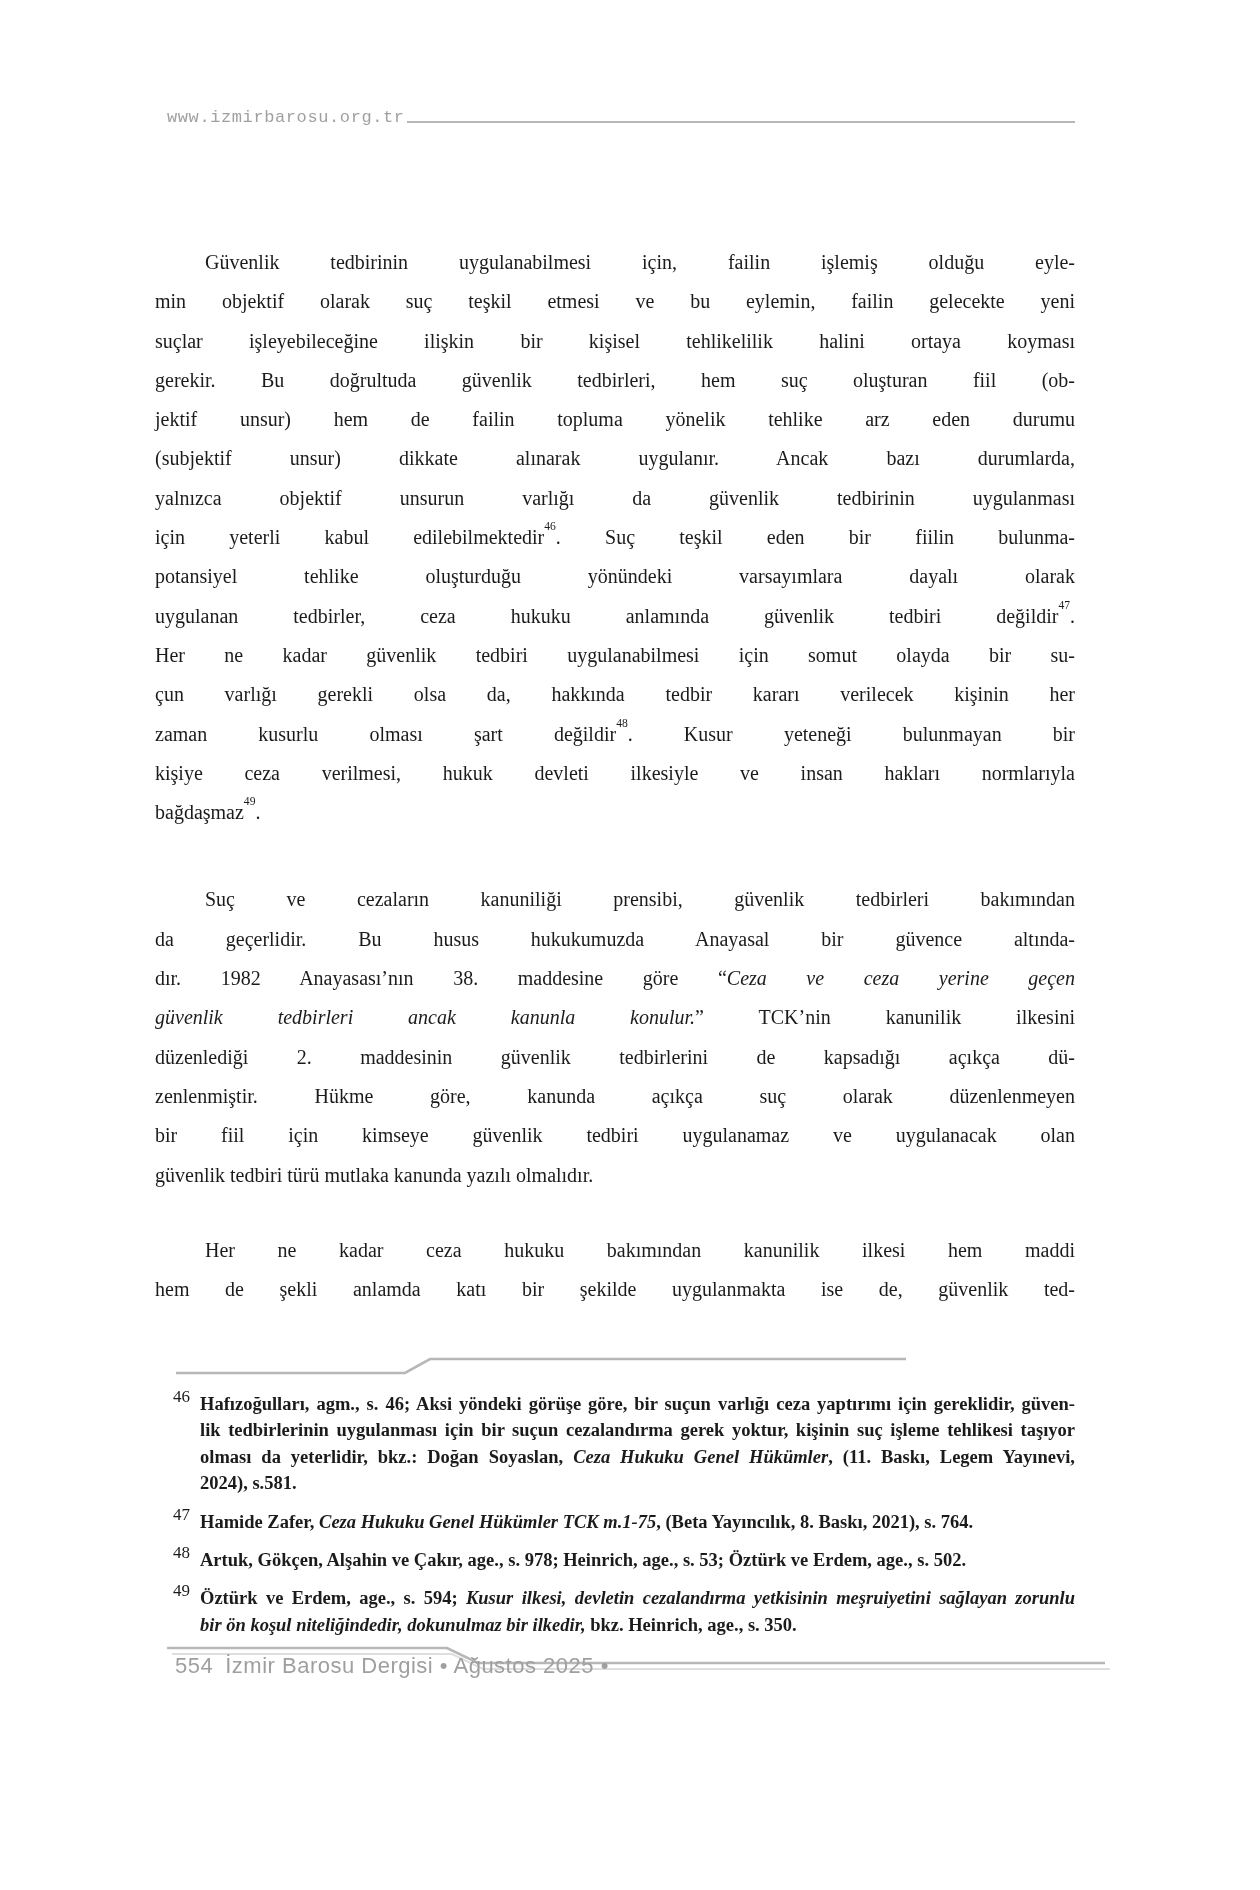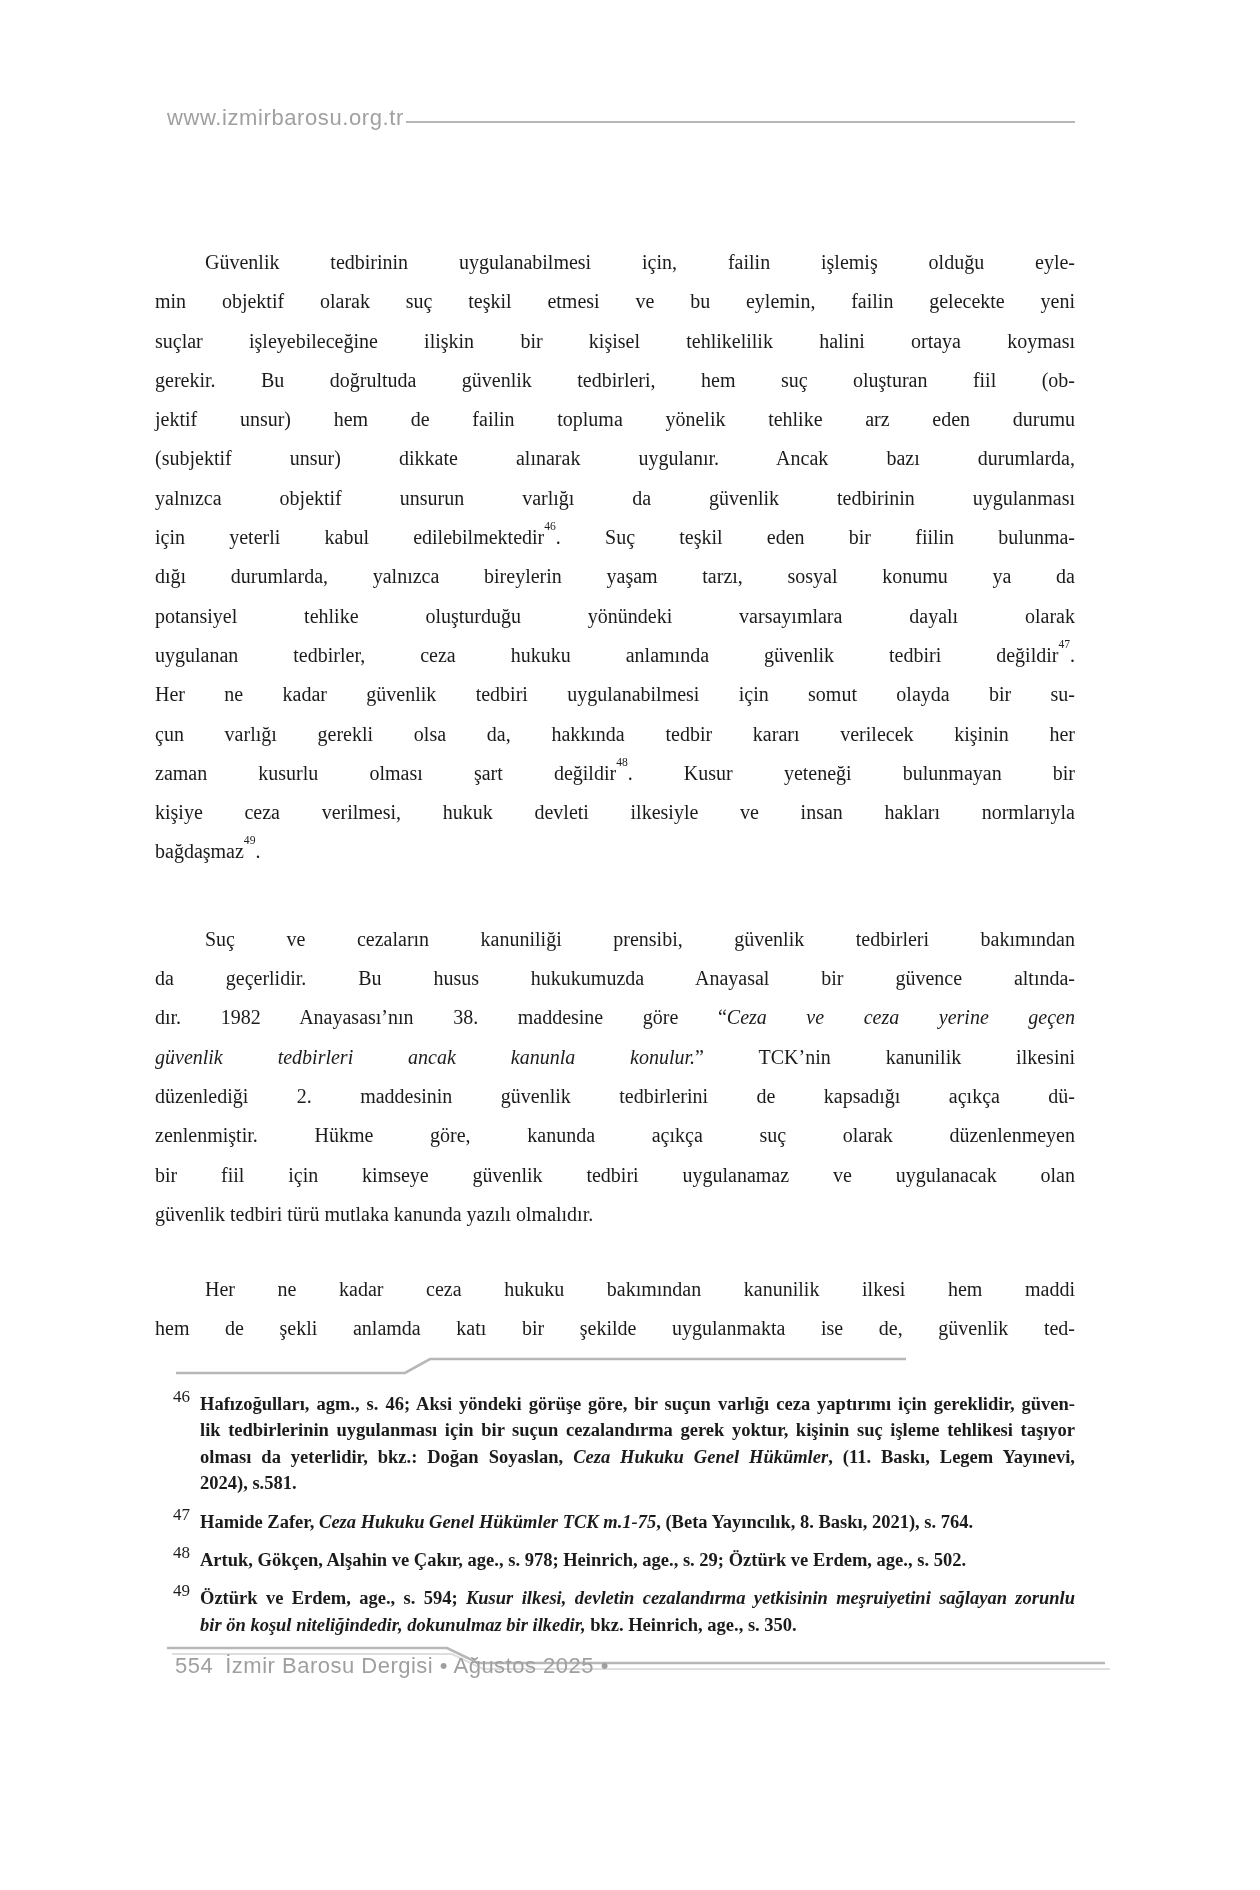--- a/index.html
+++ b/index.html
@@ -9,22 +9,22 @@
     --page-bg:#ffffff;
   }
   html,body{margin:0;padding:0;background:#fff;}
   .page{
     position:relative;width:1260px;height:1890px;background:var(--page-bg);
     overflow:hidden;font-family:"Liberation Serif","DejaVu Serif",serif;color:var(--body-text);
   }
   
   .hdr{position:absolute;left:167px;top:108px;width:908px;display:flex;align-items:flex-start;}
   .hdr-url{
-    font-family:Liberation Sans, sans-serif;
-    font-size:22px;letter-spacing:.6px;color:var(--muted-gray);white-space:nowrap;line-height:20px;
+    font-family:Liberation Mono, monospace;
+    font-size:17px;letter-spacing:.6px;color:var(--muted-gray);white-space:nowrap;line-height:20px;
   }
   .hdr-line{flex:1;height:0;border-top:2px solid var(--rule-gray);margin-top:13px;margin-left:2px;}
   
   .bodytext{position:absolute;left:155px;top:243px;width:920px;font-size:20px;}
   .para{margin:0 0 48px 0;}
   .para:nth-child(2){margin-bottom:36px;}
   .para:last-child{margin-bottom:0;}
   .line{
     line-height:39.3px;text-align:justify;text-align-last:justify;
     white-space:normal;
@@ -63,21 +63,20 @@
   <main class="bodytext" id="paragraphs">
       <div class="para">
         <div class="line indent">Güvenlik tedbirinin uygulanabilmesi için, failin işlemiş olduğu eyle-</div>
         <div class="line">min objektif olarak suç teşkil etmesi ve bu eylemin, failin gelecekte yeni</div>
         <div class="line">suçlar işleyebileceğine ilişkin bir kişisel tehlikelilik halini ortaya koyması</div>
         <div class="line">gerekir. Bu doğrultuda güvenlik tedbirleri, hem suç oluşturan fiil (ob-</div>
         <div class="line">jektif unsur) hem de failin topluma yönelik tehlike arz eden durumu</div>
         <div class="line">(subjektif unsur) dikkate alınarak uygulanır. Ancak bazı durumlarda,</div>
         <div class="line">yalnızca objektif unsurun varlığı da güvenlik tedbirinin uygulanması</div>
         <div class="line">için yeterli kabul edilebilmektedir<sup>46</sup>. Suç teşkil eden bir fiilin bulunma-</div>
-        <div class="line">dığı durumlarda, yalnızca bireylerin yaşam tarzı, sosyal konumu ya da</div>
         <div class="line">potansiyel tehlike oluşturduğu yönündeki varsayımlara dayalı olarak</div>
         <div class="line">uygulanan tedbirler, ceza hukuku anlamında güvenlik tedbiri değildir<sup>47</sup>.</div>
         <div class="line">Her ne kadar güvenlik tedbiri uygulanabilmesi için somut olayda bir su-</div>
         <div class="line">çun varlığı gerekli olsa da, hakkında tedbir kararı verilecek kişinin her</div>
         <div class="line">zaman kusurlu olması şart değildir<sup>48</sup>. Kusur yeteneği bulunmayan bir</div>
         <div class="line">kişiye ceza verilmesi, hukuk devleti ilkesiyle ve insan hakları normlarıyla</div>
         <div class="line flush">bağdaşmaz<sup>49</sup>.</div>
       </div>
       <div class="para">
         <div class="line indent">Suç ve cezaların kanuniliği prensibi, güvenlik tedbirleri bakımından</div>
@@ -106,21 +105,21 @@
         <div class="line">lik tedbirlerinin uygulanması için bir suçun cezalandırma gerek yoktur, kişinin suç işleme tehlikesi taşıyor</div>
         <div class="line">olması da yeterlidir, bkz.: Doğan Soyaslan, <i>Ceza Hukuku Genel Hükümler</i>, (11. Baskı, Legem Yayınevi,</div>
         <div class="line flush">2024), s.581.</div>
       </div>
       <div class="fn">
         <span class="fn-num">47</span>
         <div class="line flush">Hamide Zafer, <i>Ceza Hukuku Genel Hükümler TCK m.1-75</i>, (Beta Yayıncılık, 8. Baskı, 2021), s. 764.</div>
       </div>
       <div class="fn">
         <span class="fn-num">48</span>
-        <div class="line flush">Artuk, Gökçen, Alşahin ve Çakır, age., s. 978; Heinrich, age., s. 29; Öztürk ve Erdem, age., s. 502.</div>
+        <div class="line flush">Artuk, Gökçen, Alşahin ve Çakır, age., s. 978; Heinrich, age., s. 53; Öztürk ve Erdem, age., s. 502.</div>
       </div>
       <div class="fn">
         <span class="fn-num">49</span>
         <div class="line">Öztürk ve Erdem, age., s. 594; <i>Kusur ilkesi, devletin cezalandırma yetkisinin meşruiyetini sağlayan zorunlu</i></div>
         <div class="line flush"><i>bir ön koşul niteliğindedir, dokunulmaz bir ilkedir,</i> bkz. Heinrich, age., s. 350.</div>
       </div>
     </section>
 
   <svg class="footer-rule" width="960" height="30" viewBox="0 0 960 30" aria-hidden="true">
     <polyline points="10,11 290,11 321,26 948,26" fill="none" stroke="#dedede" stroke-width="2" transform="translate(2,3)"></polyline>

